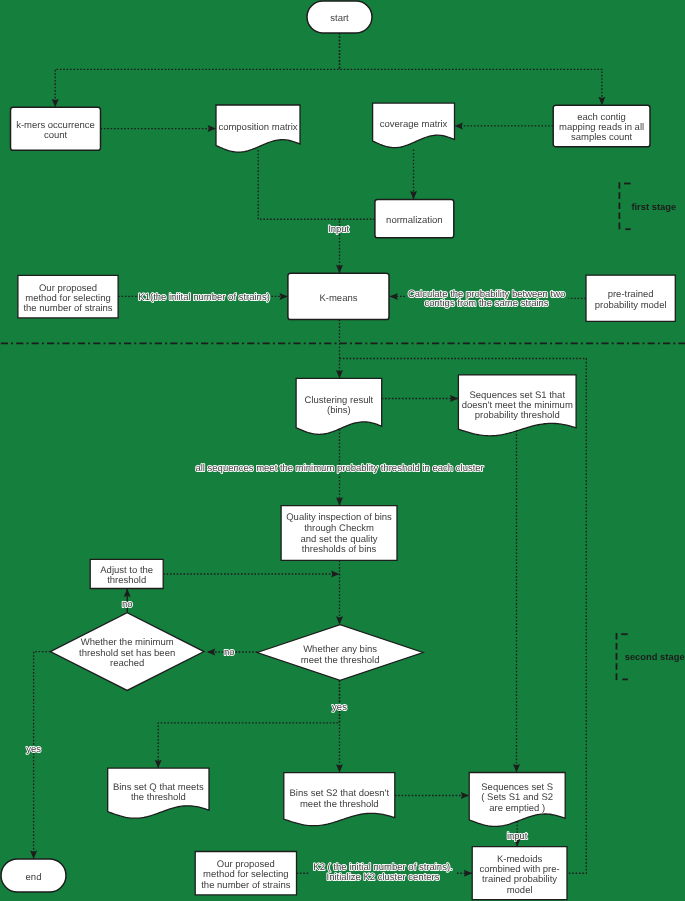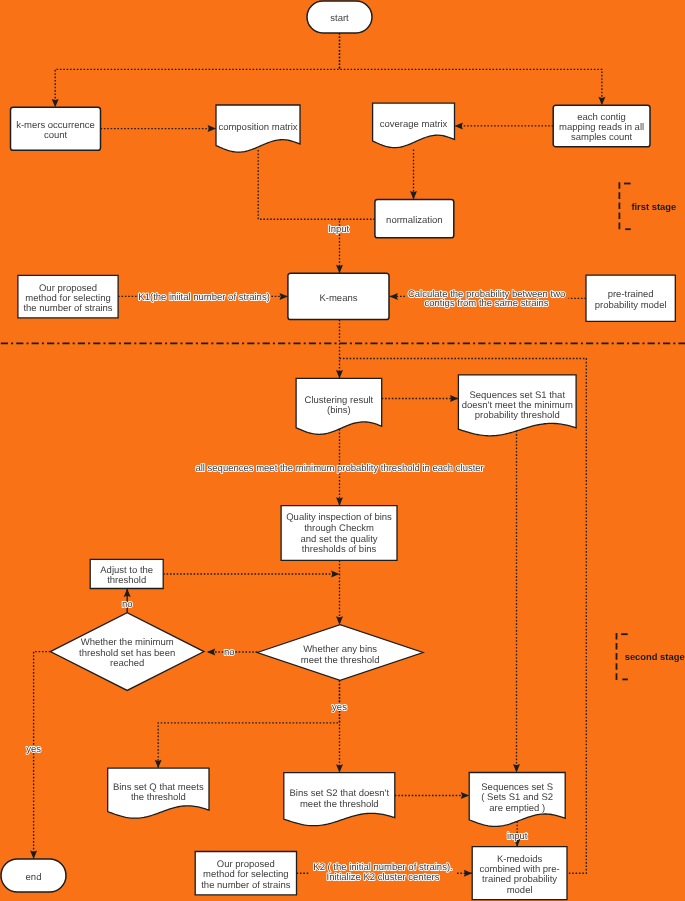--- a/index.html
+++ b/index.html
@@ -1,16 +1,16 @@
 <!DOCTYPE html>
 <html><head>
 <meta charset="utf-8">
 <style>
   html,body{margin:0;padding:0;background:#ffffff;-webkit-font-smoothing:antialiased;text-rendering:geometricPrecision;}
-  #page{position:relative;width:685px;height:901px;background:#f97316;overflow:hidden;}
+  #page{position:relative;width:685px;height:901px;background:#15803d;overflow:hidden;}
   svg#diagram{display:block;shape-rendering:geometricPrecision;}
   .shape{fill:#ffffff;stroke:#1d1d1d;stroke-width:1.5;stroke-linejoin:miter;}
   .shape-thin{fill:#ffffff;stroke:#1d1d1d;stroke-width:1.3;stroke-linejoin:miter;}
   .lbl{font-family:"Liberation Sans",sans-serif;font-size:9.5px;fill:#404040;text-anchor:middle;}
   .edgelbl{font-family:"Liberation Sans",sans-serif;font-size:9.5px;fill:#404040;text-anchor:middle;
            paint-order:stroke fill;stroke:#ffffff;stroke-width:1.8px;stroke-linejoin:round;}
   .stagelbl{font-family:"Liberation Sans",sans-serif;font-size:9.4px;font-weight:bold;fill:#1d1d1d;text-anchor:start;}
   .dot{fill:none;stroke:#1d1d1d;stroke-width:1.35;stroke-dasharray:1.6 1.78;stroke-linecap:butt;}
   .solid{fill:none;stroke:#1d1d1d;stroke-width:1.35;}
   .dashdot{fill:none;stroke:#1d1d1d;stroke-width:1.75;stroke-dasharray:7.2 3.1 2.0 3.1;stroke-dashoffset:-0.8;stroke-linecap:butt;}

